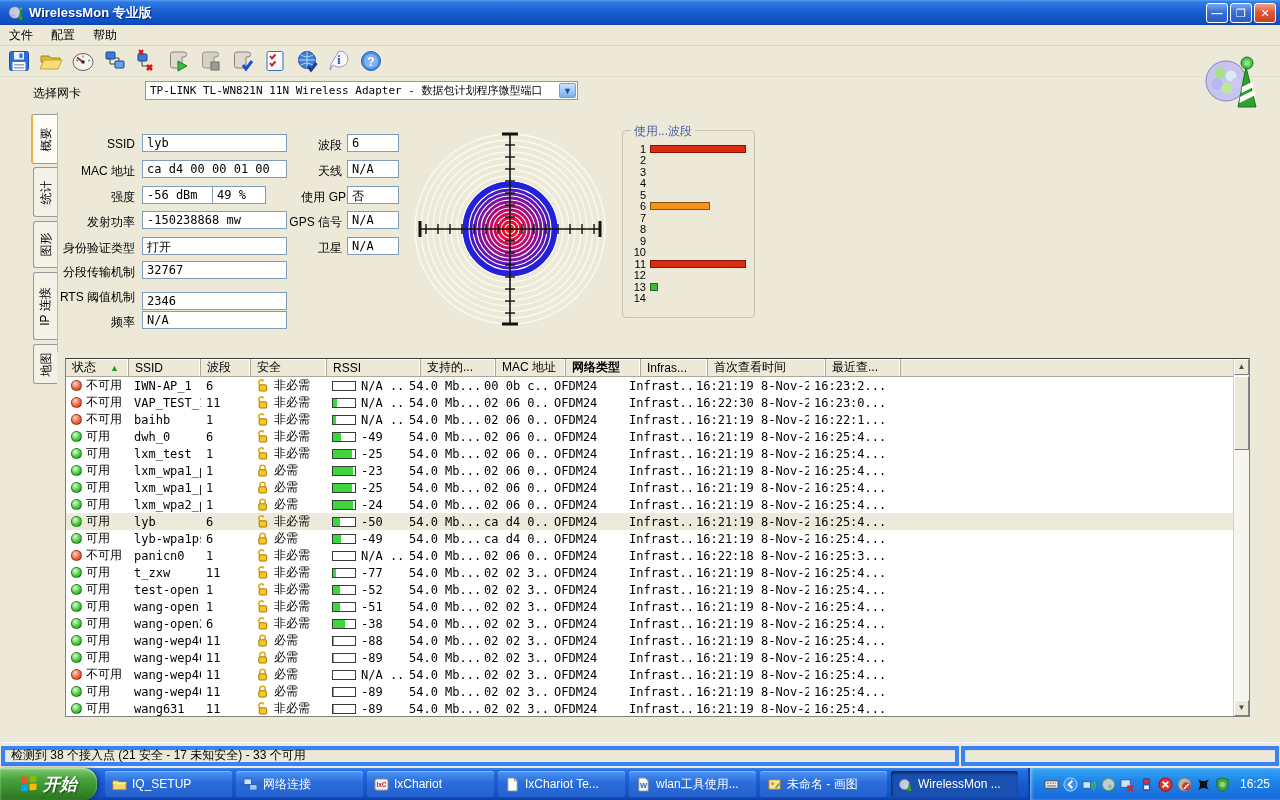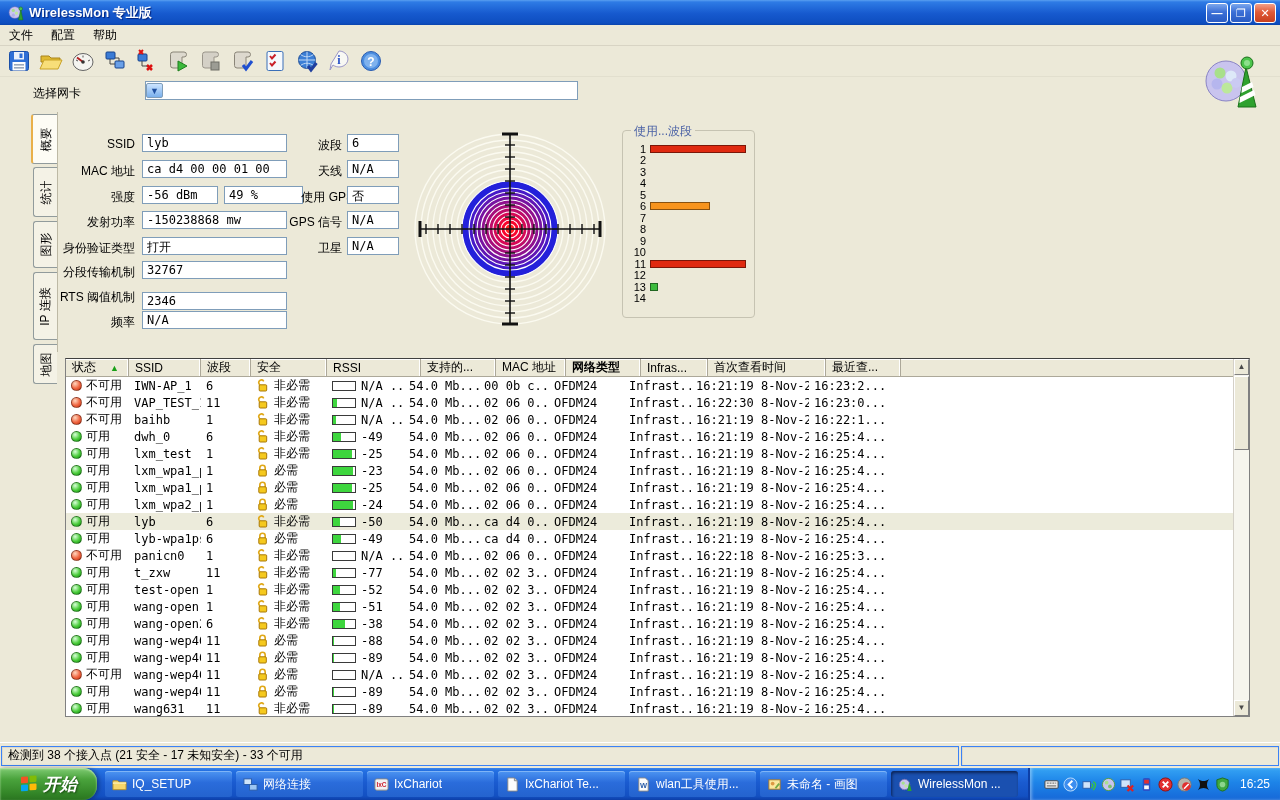--- a/index.html
+++ b/index.html
@@ -94,21 +94,21 @@
     background:#F6F5EE; border-left:1px solid #D4D0C8; }
   .sbtn { position:absolute; left:0; width:15px; height:16px; background:#ECE9D8;
     border:1px solid #fff; border-right-color:#808080; border-bottom-color:#808080;
     color:#4A4A4A; font-size:8px; text-align:center; line-height:14px; }
   #sthumb { position:absolute; left:0; top:17px; width:15px; height:74px; background:#ECE9D8;
     border:1px solid #fff; border-right-color:#808080; border-bottom-color:#808080; }
 
   
   #statusbar { position:absolute; left:0; top:742px; width:1280px; height:26px;
     background:#ECE9D8; border-top:1px solid #fff; display:flex; align-items:center; }
-  .spanel { height:20px; margin:8px 1px; border:1px solid #3b82f6;
+  .spanel { height:20px; margin:8px 1px; border:4px solid #3b82f6;
     box-shadow:inset 1px 1px 0 #DEDACA; display:flex; align-items:center; padding:0 6px; background:#ECE9D8; }
 
   
   #taskbar { position:absolute; left:0; top:768px; width:1280px; height:32px;
     background:linear-gradient(180deg,#3B87EC 0%,#2470E2 8%,#1A5BD0 45%,#1350C2 88%,#0D3FA8 100%); display:flex; }
   #startbtn { width:97px; height:32px; border-radius:0 14px 14px 0;
     background:linear-gradient(180deg,#7FCB73 0%,#4AA33C 35%,#338527 80%,#2A7420 100%);
     box-shadow:inset 0 1px 2px #BFE8B0, 2px 0 4px rgba(0,0,0,.35);
     display:flex; align-items:center; justify-content:center; gap:5px;
     color:#fff; font-size:17px; font-style:italic; font-weight:bold; text-shadow:1px 1px 2px #1A4A12; }
@@ -238,20 +238,21 @@
           <circle cx="12" cy="12" r="9.5" fill="#4C8EE0" stroke="#2A5CB0"></circle>
           <circle cx="12" cy="12" r="7" fill="#7FB2EE"></circle>
           <text x="12" y="16.5" font-size="12" font-weight="bold" fill="#fff" text-anchor="middle">?</text>
         </svg>
       </div>
     </div>
 
   <div id="adapter-row">
     <span id="adapter-label">选择网卡</span>
     <div id="adapter-select">
+      <span class="val">TP-LINK TL-WN821N 11N Wireless Adapter - 数据包计划程序微型端口</span>
       <span class="arrow">▼</span>
     </div>
     <span id="app-logo">
       <svg viewBox="0 0 62 60">
           <circle cx="26" cy="32" r="20" fill="#C9C4EE" stroke="#8A84C4"></circle>
           <circle cx="20" cy="24" r="5.5" fill="#A8E08A"></circle>
           <circle cx="31" cy="27" r="5.5" fill="#DDE8F8"></circle>
           <circle cx="17" cy="35" r="5.5" fill="#B6B6EE"></circle>
           <circle cx="27" cy="39" r="5.5" fill="#BCE89A"></circle>
           <circle cx="36" cy="34" r="5" fill="#CACAF2"></circle>
@@ -283,21 +284,21 @@
     </div>
   <div id="tab-pane-edge"></div>
 
   <div>
     <span class="fld-label" style="left:0;top:137px;width:135px">SSID</span>
     <span class="fld" style="left:142px;top:134px;width:145px">lyb</span>
     <span class="fld-label" style="left:0;top:163px;width:135px">MAC 地址</span>
     <span class="fld" style="left:142px;top:160px;width:145px">ca d4 00 00 01 00</span>
     <span class="fld-label" style="left:0;top:189px;width:135px">强度</span>
     <span class="fld" style="left:142px;top:186px;width:76px">-56 dBm</span>
-    <span class="fld" style="left:224px;top:186px;width:79px">49 %</span>
+    <span class="fld" style="left:212px;top:186px;width:54px">49 %</span>
     <span class="fld-label" style="left:0;top:214px;width:135px">发射功率</span>
     <span class="fld" style="left:142px;top:211px;width:145px">-150238868 mw</span>
     <span class="fld-label" style="left:0;top:240px;width:135px">身份验证类型</span>
     <span class="fld" style="left:142px;top:237px;width:145px">打开</span>
     <span class="fld-label" style="left:0;top:264px;width:135px">分段传输机制</span>
     <span class="fld" style="left:142px;top:261px;width:145px">32767</span>
     <span class="fld-label" style="left:0;top:289px;width:135px">RTS 阈值机制</span>
     <span class="fld" style="left:142px;top:292px;width:145px">2346</span>
     <span class="fld-label" style="left:0;top:314px;width:135px">频率</span>
     <span class="fld" style="left:142px;top:311px;width:145px">N/A</span>

